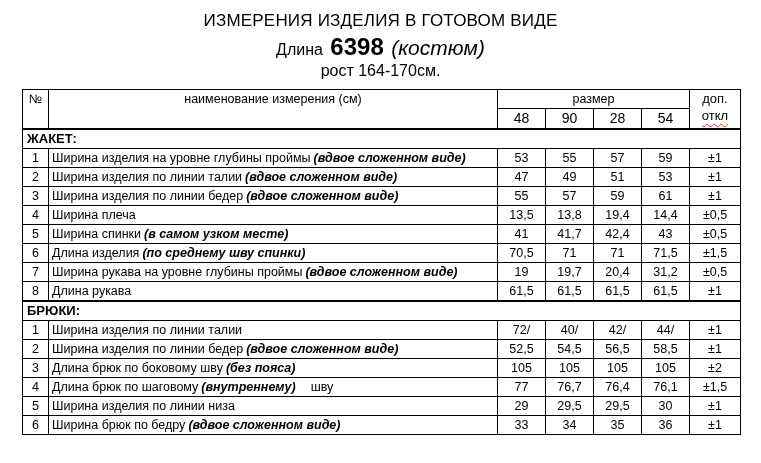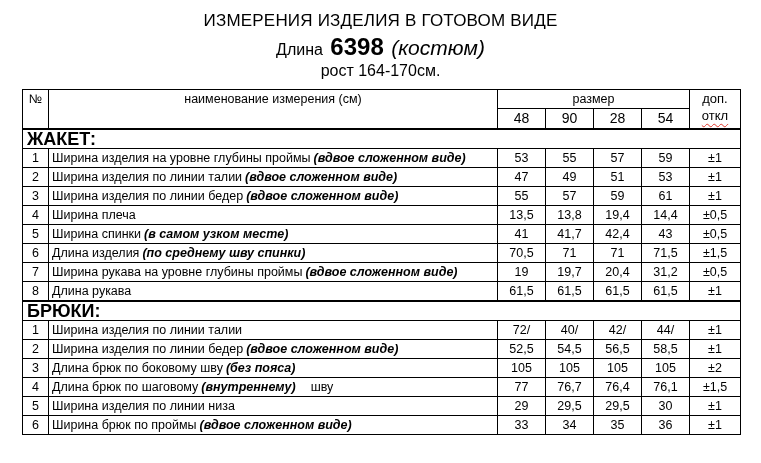--- a/index.html
+++ b/index.html
@@ -28,21 +28,21 @@
   th.h-num, th.h-name { height:38px; }
   th.h-sz { font-weight:normal; font-size:14px; }
   th.h-tol { line-height:17px; font-size:13px; }
   .wavy {
     text-decoration-line:underline; text-decoration-style:wavy;
     text-decoration-color:#e03a2f; text-decoration-thickness:1px;
     text-underline-offset:3px;
     margin-top:19px;
   }
   tr.section td {
-    font-weight:bold; font-size:18px; text-align:left;
+    font-weight:bold; font-size:13px; text-align:left;
     border-top:2.5px solid #000; border-bottom:1px solid #000;
     padding-left:4px;
   }
   td.c-num { text-align:center; }
   td.c-name { text-align:left; }
   td.c-val, td.c-tol { text-align:center; }
   .note { font-style:italic;font-weight:bold; }
   .c-name .note:not(:empty) { margin-left:3px; }
   .c-name .sfx:not(:empty) { margin-left:15px; }
 </style>
@@ -205,21 +205,21 @@
       <td class="c-num">5</td>
       <td class="c-name"><span>Ширина изделия по линии низа</span><span class="note"></span></td>
       <td class="c-val">29</td>
       <td class="c-val">29,5</td>
       <td class="c-val">29,5</td>
       <td class="c-val">30</td>
       <td class="c-tol">±1</td>
     </tr>
     <tr>
       <td class="c-num">6</td>
-      <td class="c-name"><span>Ширина брюк по проймы</span><span class="note">(вдвое сложенном виде)</span></td>
+      <td class="c-name"><span>Ширина брюк по бедру</span><span class="note">(вдвое сложенном виде)</span></td>
       <td class="c-val">33</td>
       <td class="c-val">34</td>
       <td class="c-val">35</td>
       <td class="c-val">36</td>
       <td class="c-tol">±1</td>
     </tr>
   </tbody>
 </table>
 
 </body></html>

